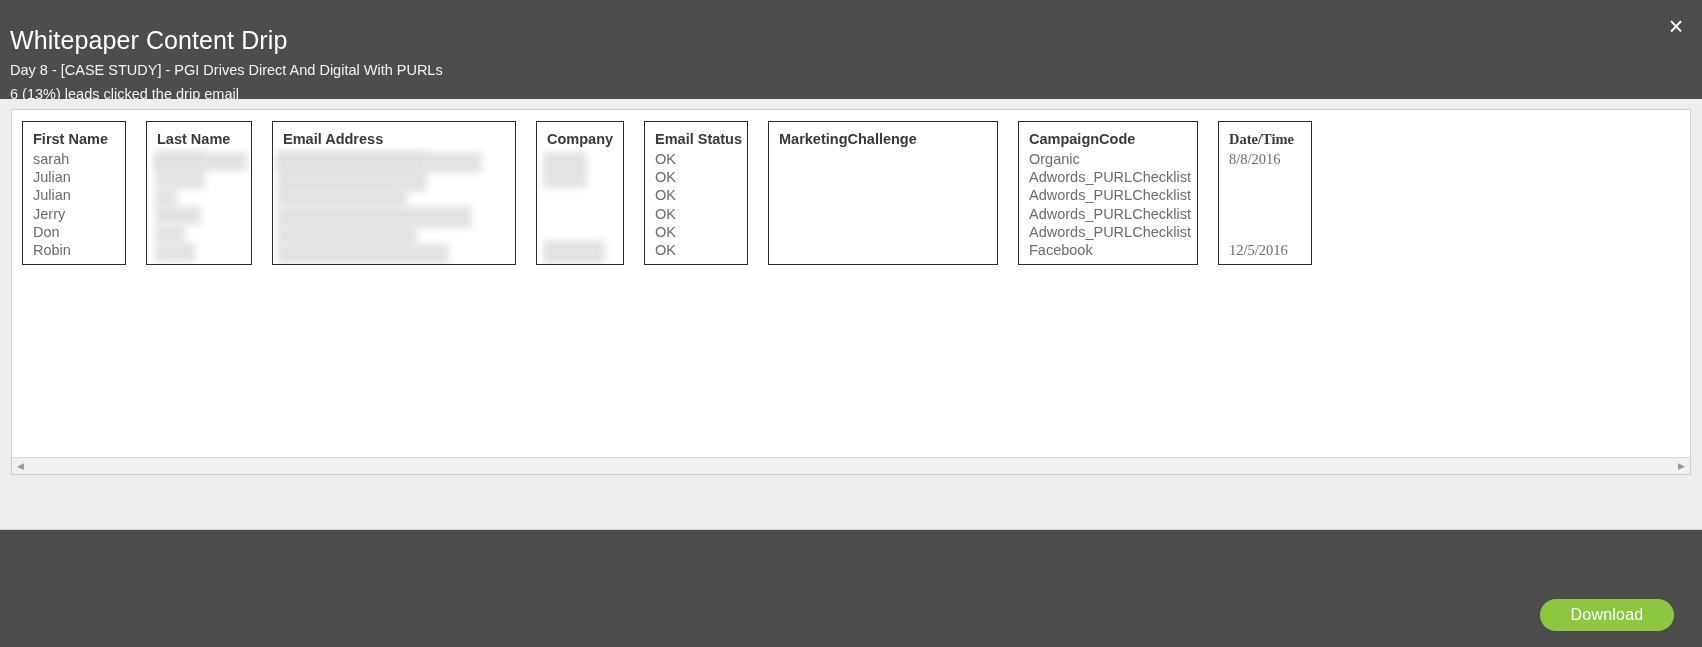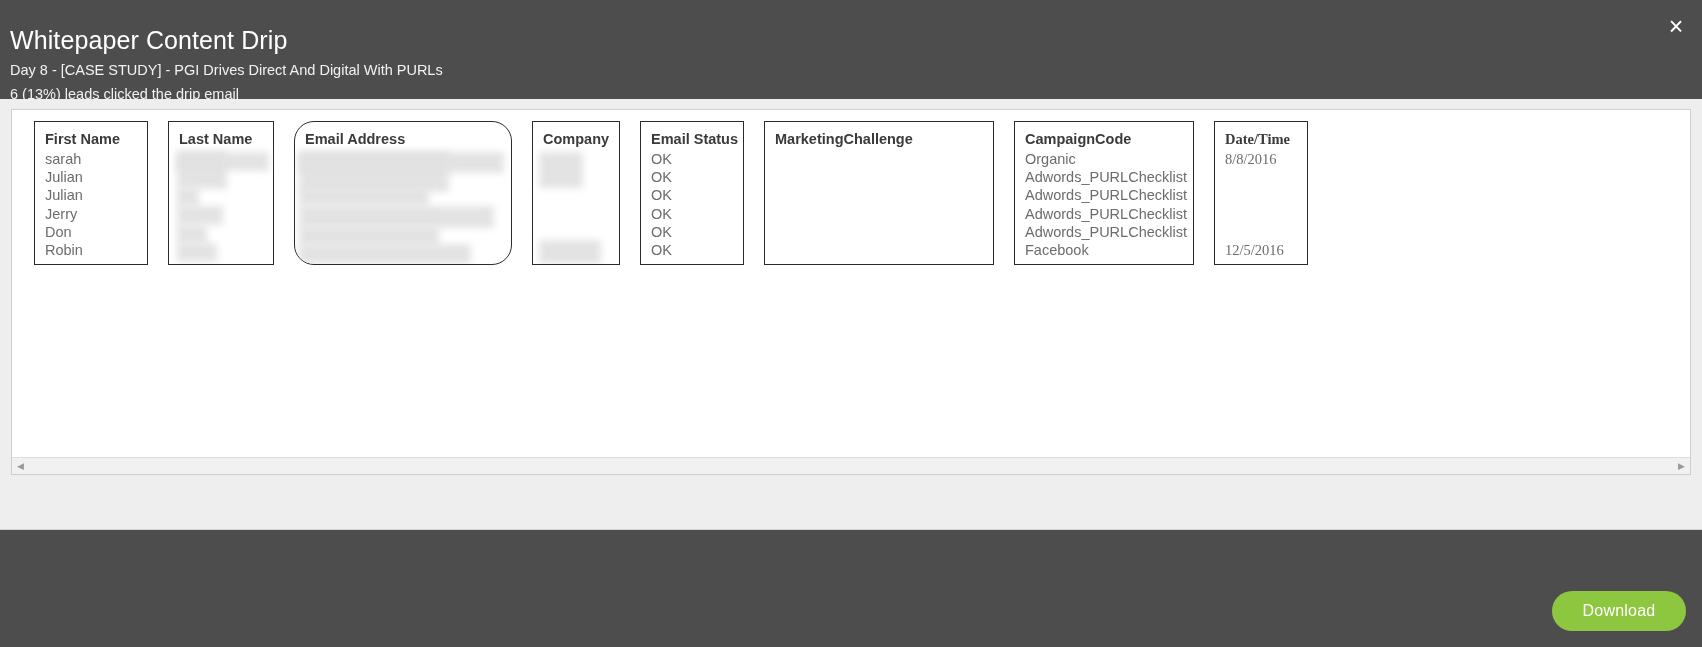--- a/index.html
+++ b/index.html
@@ -120,23 +120,23 @@
 
   
   .redact {
     position: absolute;
     background: #e2e2e2;
     filter: blur(3.5px);
     opacity: 0.95;
   }
 
   
-  .col-first   { width: 114px; margin-left: 12px; }
+  .col-first   { width: 104px; }
   .col-last    { width: 106px; }
-  .col-email   { width: 218px; border-radius: 20px; }
+  .col-email   { width: 244px; }
   .col-company { width: 88px; }
   .col-status  { width: 104px; }
   .col-challenge { width: 230px; }
   .col-campaign  { width: 180px; }
   .col-date      { width: 94px; font-family: Liberation Serif, serif; }
 
   
   .hscrollbar {
     position: absolute;
     left: 0;
@@ -167,27 +167,27 @@
 
   
   .modal-footer {
     position: relative;
     height: 118px;
     background: #4d4d4d;
     border-top: 1px solid #d2d2d2;
   }
   .download-button {
     position: absolute;
-    right: 16px;
+    right: 28px;
     bottom: 16px;
     background: #8dc63f;
     color: #ffffff;
     border: none;
     border-radius: 22px;
-    height: 40px;
+    height: 32px;
     min-width: 134px;
     padding: 0 26px;
     font-size: 16px;
     font-family: "Liberation Sans", sans-serif;
     cursor: pointer;
     letter-spacing: 0.2px;
   }
 </style>
 </head>
 <body>

